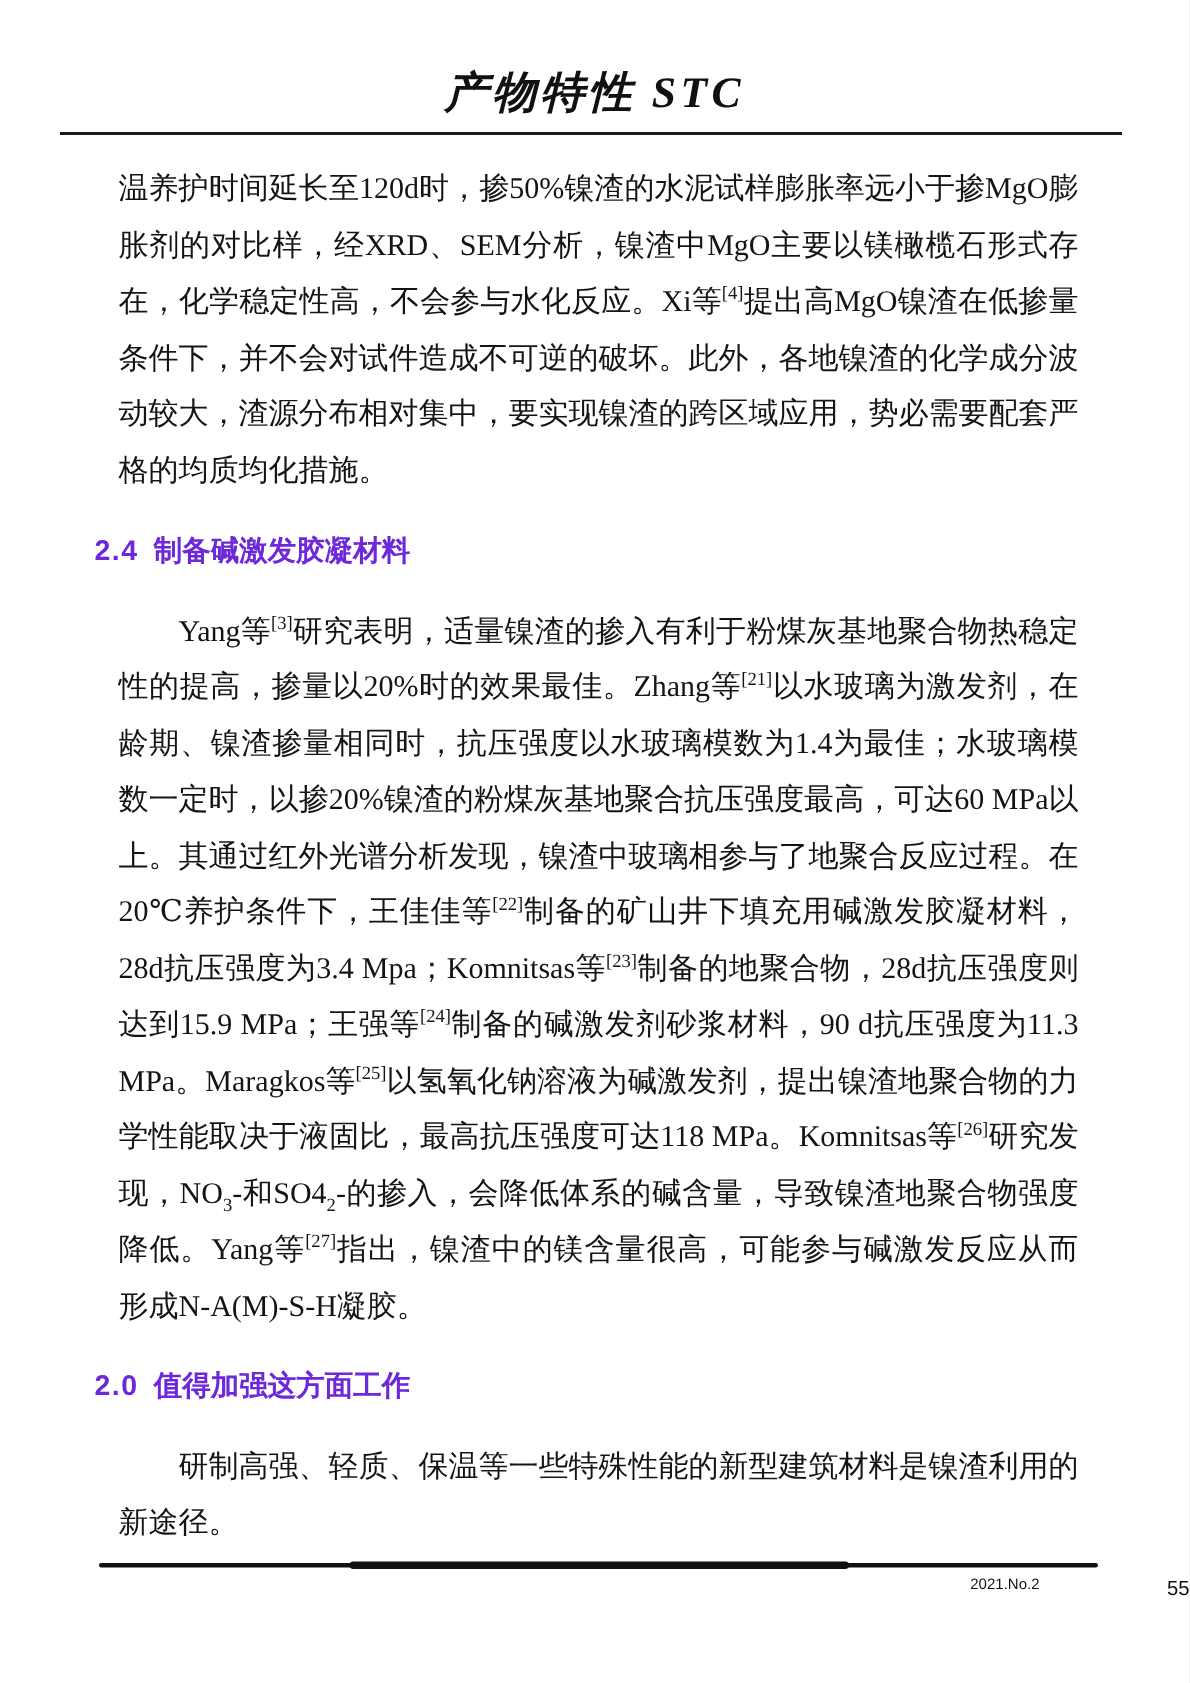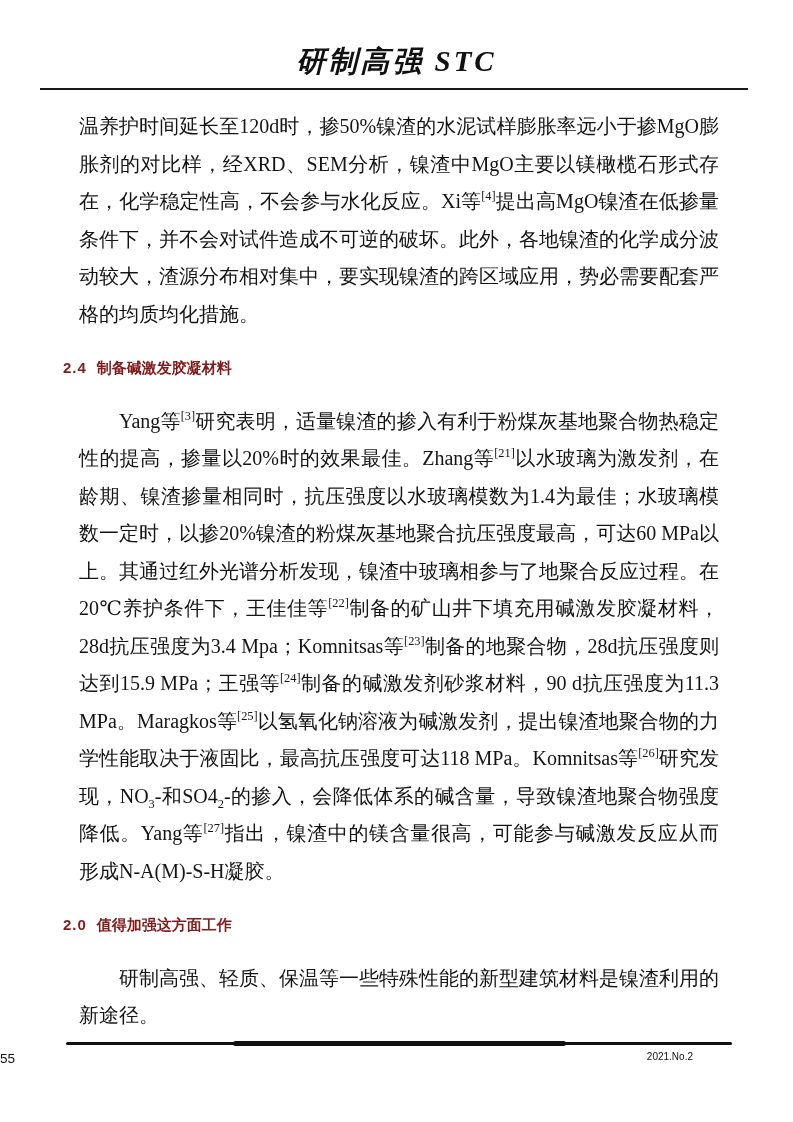--- a/index.html
+++ b/index.html
@@ -43,24 +43,24 @@
     width: 672px;
     font-size: 20px;
     line-height: 37.5px;
     text-align: justify;
     text-justify: inter-ideograph;
   }
   .page-body p { margin: 16px; }
   .page-body p.indent { text-indent: 2em; }
   .section-heading {
     font-family: "Liberation Sans", "DejaVu Sans", sans-serif;
-    font-size: 15px;
+    font-size: 19px;
     font-weight: bold;
     line-height: 37.5px;
-    color: #7f1d1d;
+    color: #6d28d9;
   }
   .section-heading .sec-num { margin-right: 10px; letter-spacing: 1px; }
   sup {
     font-size: 0.62em;
     vertical-align: super;
     line-height: 0;
   }
   sub {
     font-size: 0.62em;
     vertical-align: sub;
@@ -84,40 +84,40 @@
     width: 50%;
     height: 5px;
     background: #111;
     border-radius: 3px;
   }
   .footer-pagenum {
     position: absolute;
     top: 1051px;
     left: 0;
     width: 100%;
-    text-align: left;
+    text-align: right;
     font-family: "Liberation Sans", "DejaVu Sans", sans-serif;
     font-size: 13.5px;
     color: #111;
   }
   .footer-issue {
     position: absolute;
     top: 1051px;
     right: 100px;
     font-family: "Liberation Sans", "DejaVu Sans", sans-serif;
     font-size: 10px;
     color: #111;
   }
 </style>
 </head>
 <body>
 
 <div class="page">
 
-  <div class="journal-title">研制高强 STC</div>
+  <div class="journal-title">产物特性 STC</div>
 
   <div class="header-rule"></div>
 
   <div class="page-body">
 
     <p>温养护时间延长至120d时，掺50%镍渣的水泥试样膨胀率远小于掺MgO膨胀剂的对比样，经XRD、SEM分析，镍渣中MgO主要以镁橄榄石形式存在，化学稳定性高，不会参与水化反应。Xi等<sup>[4]</sup>提出高MgO镍渣在低掺量条件下，并不会对试件造成不可逆的破坏。此外，各地镍渣的化学成分波动较大，渣源分布相对集中，要实现镍渣的跨区域应用，势必需要配套严格的均质均化措施。</p>
 
     <h2 class="section-heading"><span class="sec-num">2.4</span><span>制备碱激发胶凝材料</span></h2>
 
 

